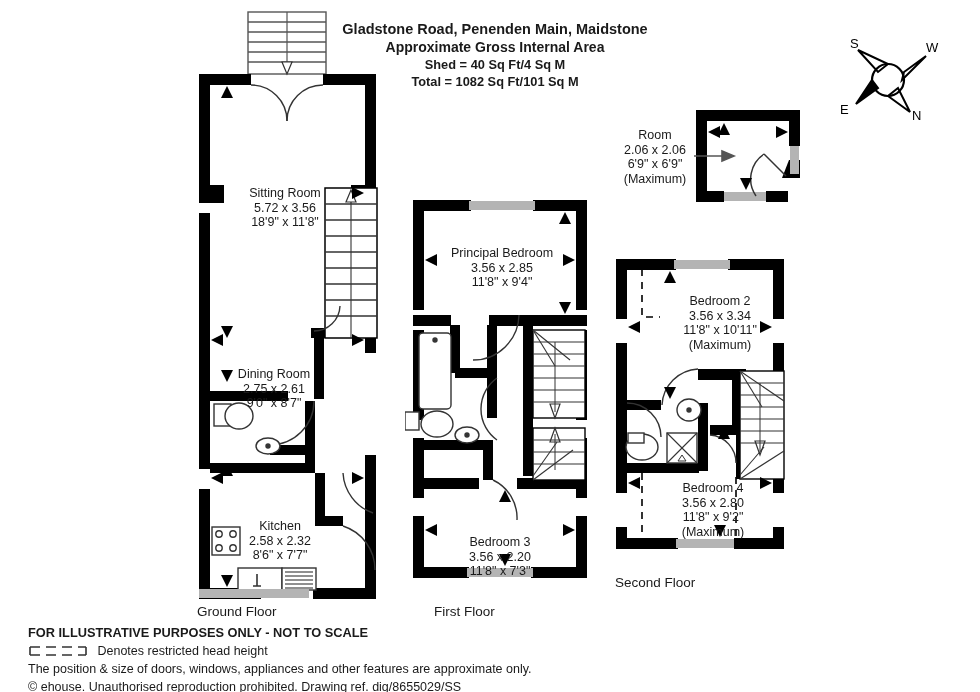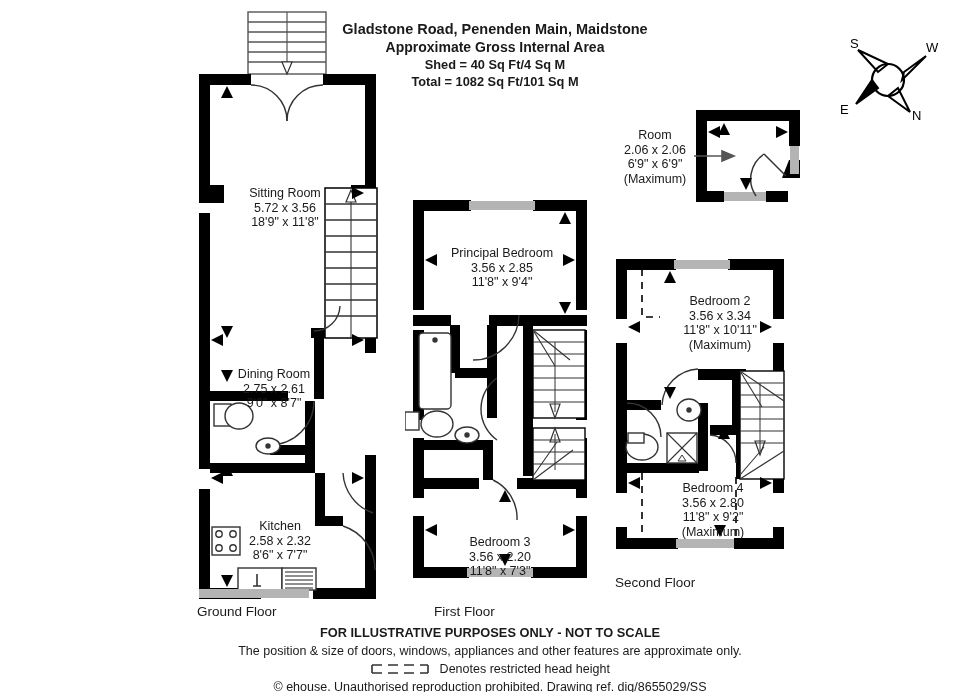--- a/index.html
+++ b/index.html
@@ -2,21 +2,21 @@
 <html><head>
 <meta charset="utf-8">
 <style>
   html,body{margin:0;padding:0;background:#ffffff;}
   body{width:980px;height:692px;position:relative;overflow:hidden;
        font-family:"Liberation Sans",sans-serif;color:#1a1a1a;}
   .abs{position:absolute;}
   .ttl{font-weight:bold;text-align:center;white-space:nowrap;}
   .roomlabel{font-size:12.5px;line-height:14.5px;text-align:center;white-space:nowrap;}
   .floorname{font-weight:normal;font-size:13.5px;white-space:nowrap;}
-  .footer{text-align:center;white-space:nowrap;}
+  .footer{white-space:nowrap;padding-left:28px;}
   svg{display:block;}
 </style>
 </head>
 <body>
 
 <div class="abs ttl" style="left:330px;top:20px;width:330px;">
   <div style="font-size:14.5px;line-height:19px;">Gladstone Road, Penenden Main, Maidstone</div>
   <div style="font-size:14px;line-height:17px;text-align:center;">Approximate Gross Internal Area</div>
   <div style="font-size:12.8px;line-height:17px;">Shed = 40 Sq Ft/4 Sq M</div>
   <div style="font-size:12.8px;line-height:17px;">Total = 1082 Sq Ft/101 Sq M</div>
@@ -453,26 +453,26 @@
 
 <div class="abs roomlabel" style="left:610px;top:128px;width:90px;">
   <div>Room</div>
   <div>2.06 x 2.06</div>
   <div>6'9" x 6'9"</div>
   <div>(Maximum)</div>
 </div>
 
 <div class="abs" style="left:0;top:624px;width:980px;">
   <div class="footer" style="font-size:12.8px;font-weight:bold;line-height:18px;">FOR ILLUSTRATIVE PURPOSES ONLY - NOT TO SCALE</div>
-  <div class="footer" style="font-size:12.5px;line-height:18px;">The position &amp; size of doors, windows, appliances and other features are approximate only.</div>
   <div class="footer" style="font-size:12.5px;line-height:18px;">
     <span style="display:inline-block;vertical-align:-2px;margin-right:4px;">
       <svg width="62" height="12" viewBox="0 0 62 12">
         <path d="M2,2 L2,10 M2,2 L12,2 M2,10 L12,10" fill="none" stroke="#333" stroke-width="1.6"></path>
         <path d="M18,2 L28,2 M18,10 L28,10" fill="none" stroke="#333" stroke-width="1.6"></path>
         <path d="M34,2 L44,2 M34,10 L44,10" fill="none" stroke="#333" stroke-width="1.6"></path>
         <path d="M50,2 L58,2 M58,2 L58,10 M50,10 L58,10" fill="none" stroke="#333" stroke-width="1.6"></path>
       </svg>
     </span>
     <span>Denotes restricted head height</span>
   </div>
+  <div class="footer" style="font-size:12.5px;line-height:18px;">The position &amp; size of doors, windows, appliances and other features are approximate only.</div>
   <div class="footer" style="font-size:12.5px;line-height:18px;">© ehouse. Unauthorised reproduction prohibited. Drawing ref. dig/8655029/SS</div>
 </div>
 
 </body></html>

